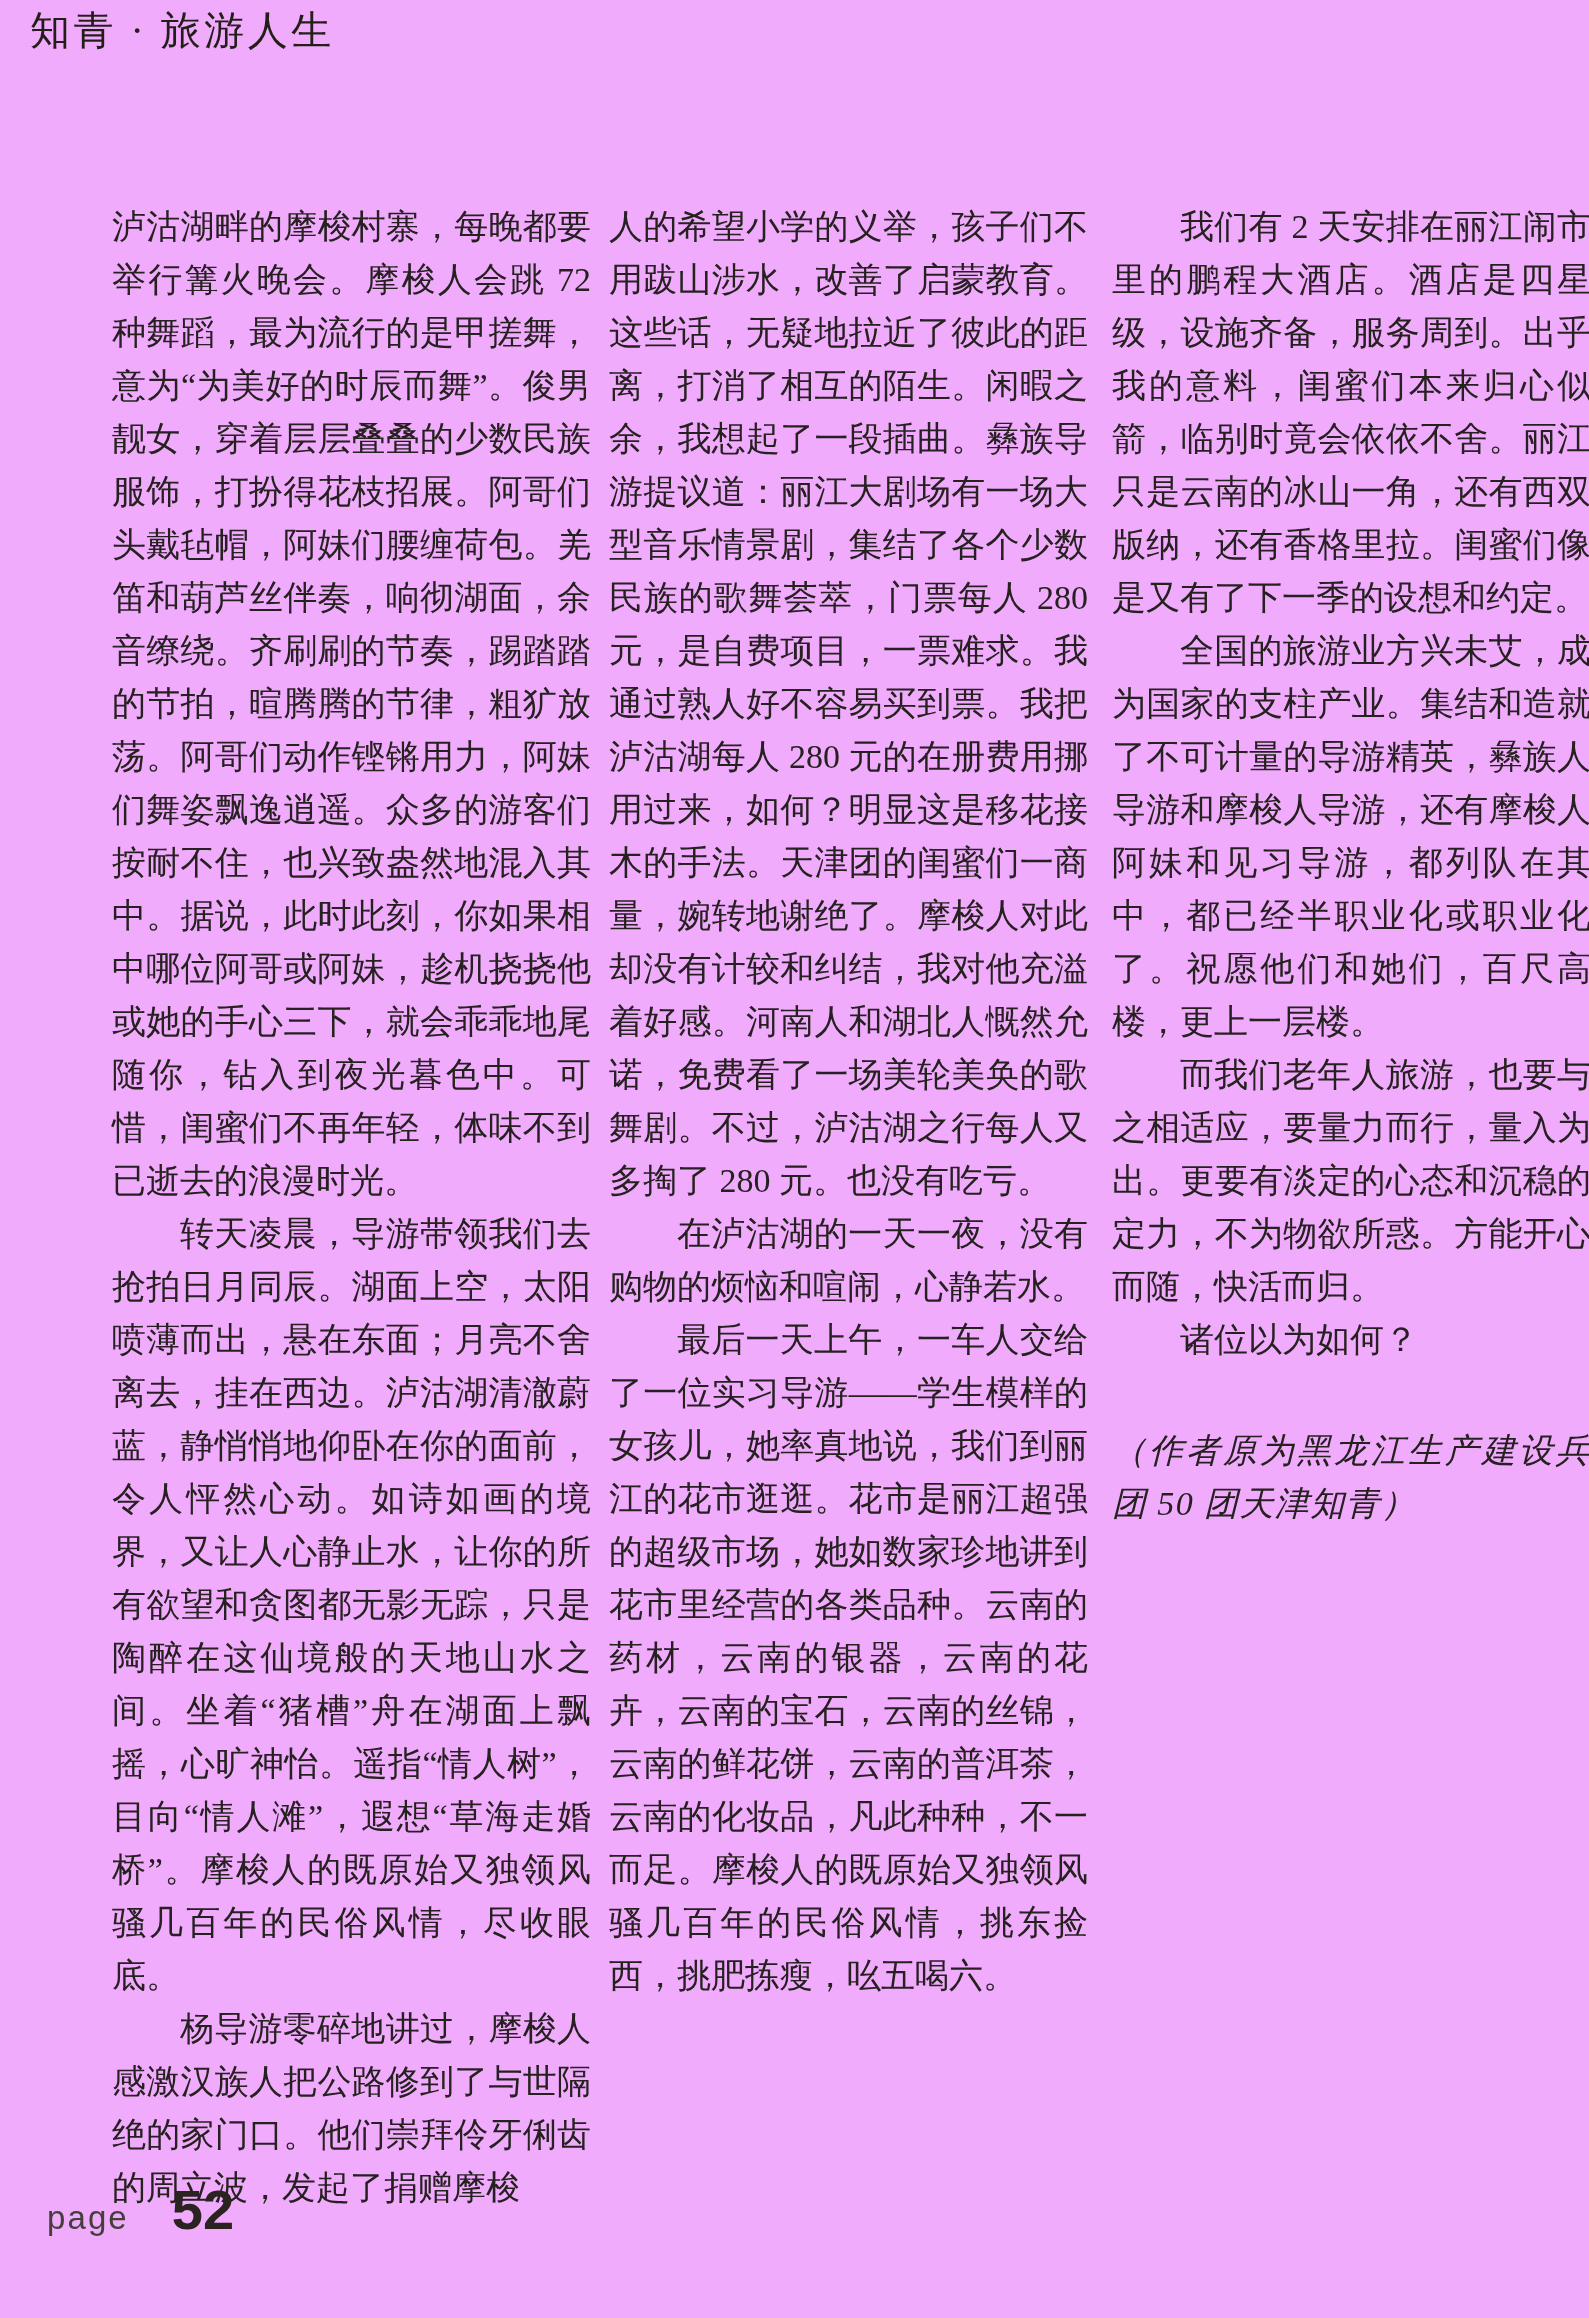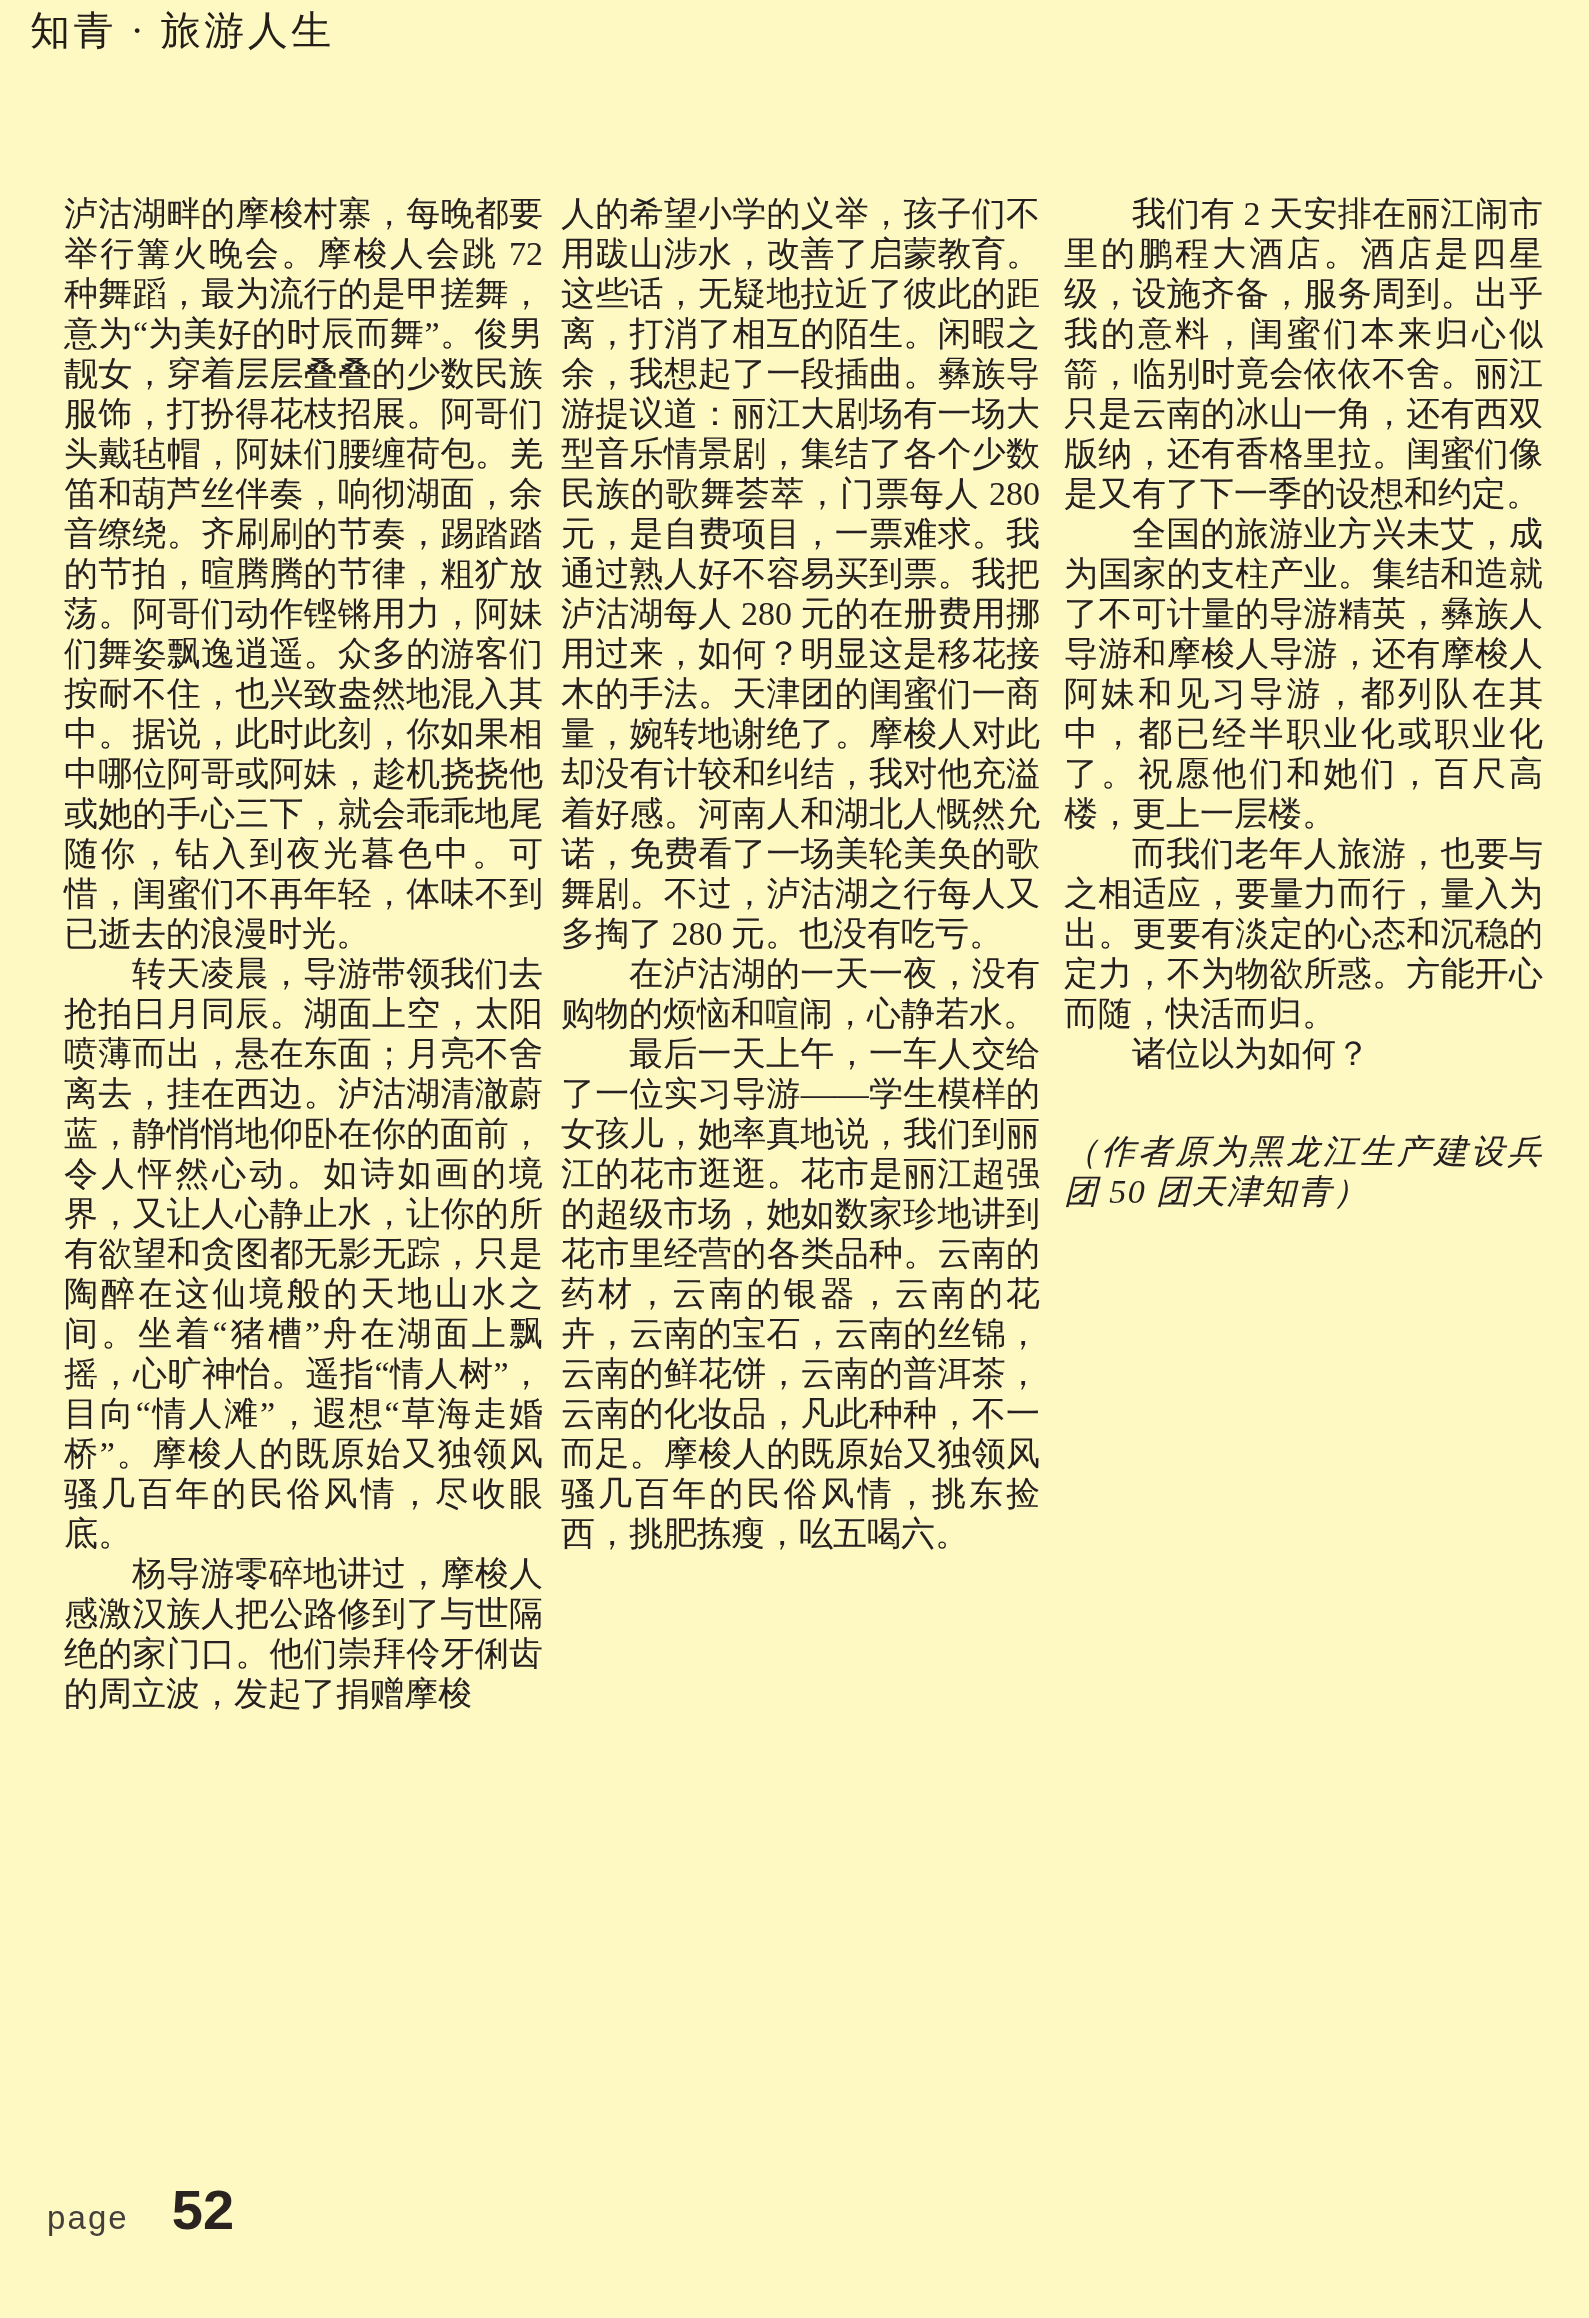--- a/index.html
+++ b/index.html
@@ -4,44 +4,45 @@
 <style>
   html, body {
     margin: 0;
     padding: 0;
     background: #ffffff;
   }
   #page {
     position: relative;
     width: 1590px;
     height: 2319px;
-    background: #fef9c3;
+    background: #f0abfc;
     overflow: hidden;
     font-family: "Liberation Serif", "DejaVu Serif", serif;
     color: #262120;
   }
   .section-header {
     position: absolute;
     left: 30px;
     top: 2.8px;
     font-size: 40px;
     letter-spacing: 3.5px;
     font-weight: 400;
     color: #241e19;
     white-space: nowrap;
   }
   .text-column {
     position: absolute;
-    top: 194px;
+    top: 200px;
     width: 479px;
     font-size: 34px;
-    line-height: 40px;
+    line-height: 53px;
     text-align: justify;
     text-justify: inter-ideograph;
     color: #262120;
+    margin-left: 48px;
   }
   #col-1 { left: 64px; }
   #col-2 { left: 561px; }
   #col-3 { left: 1064px; }
   .text-column p {
     margin: 0;
     padding: 0;
   }
   .text-column p.indent {
     text-indent: 2em;

